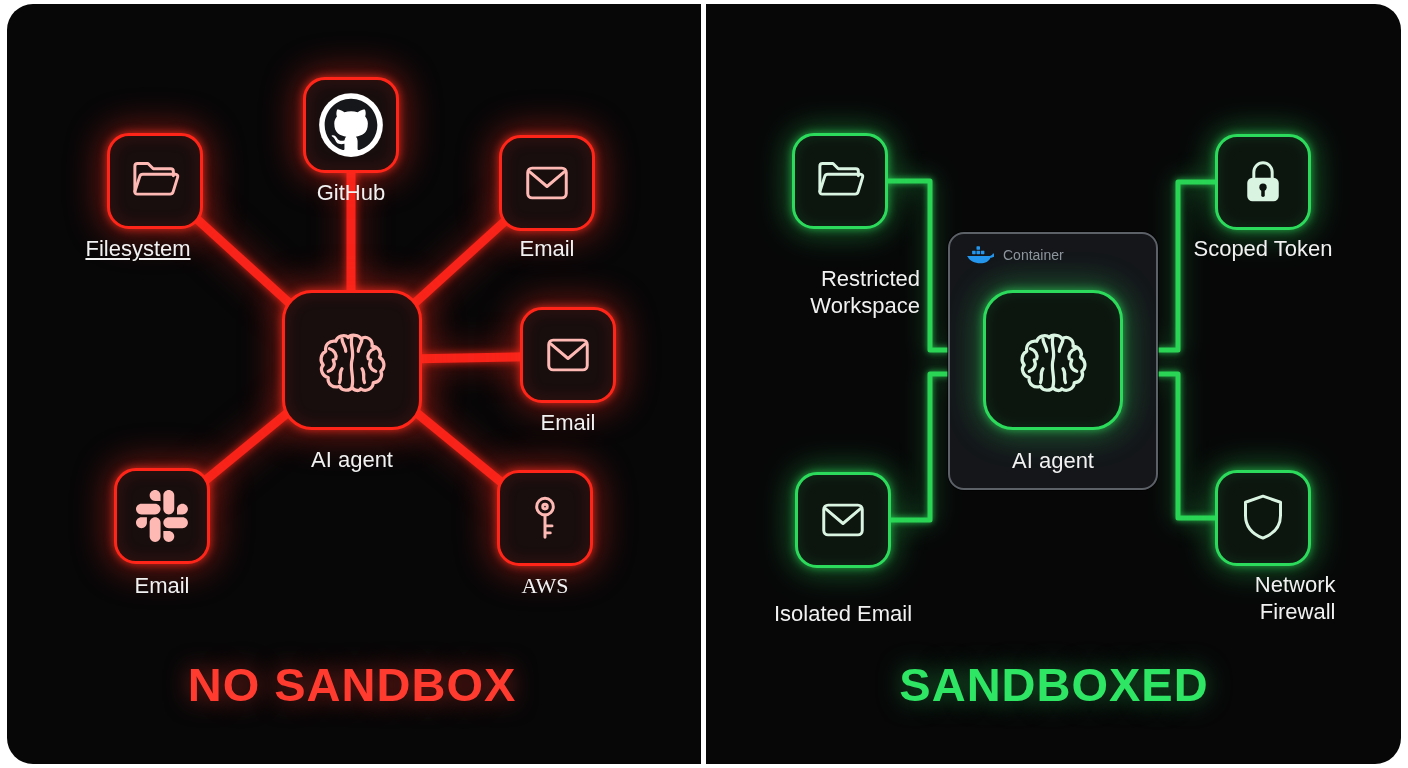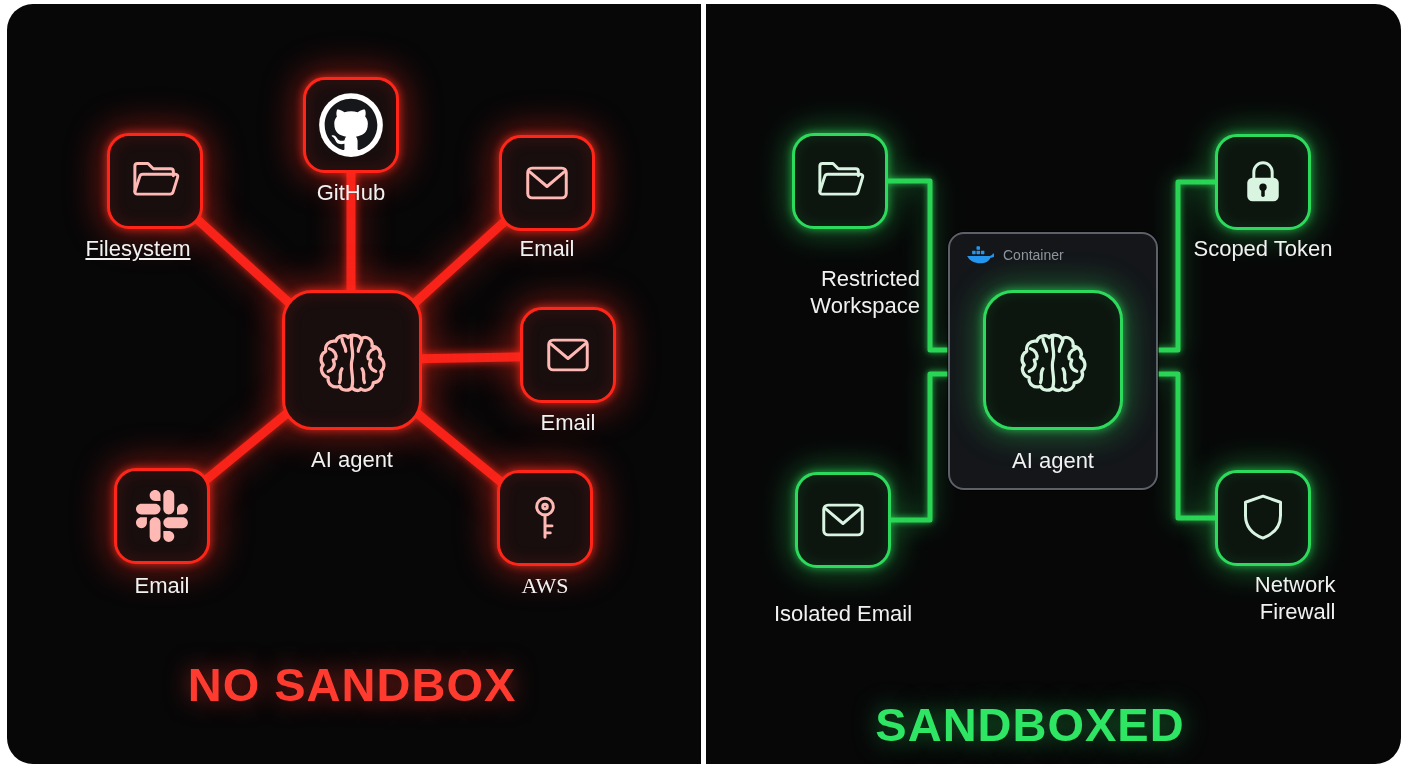--- a/index.html
+++ b/index.html
@@ -192,16 +192,16 @@
   </div>
   <div class="nlabel" style="left:843px;top:572px;margin-top:29px;">Isolated Email</div>
 
   <div class="node green" style="left:1215px;top:470px;">
     <svg width="56" height="56" viewBox="0 0 64 64">
       <path class="stroke-r" stroke-width="3.4" d="M32 7l20 7v15c0 13-8.5 21.5-20 26C20.5 50.5 12 42 12 29V14z"></path>
     </svg>
   </div>
   <div class="nlabel" style="left:1263px;top:572px;">Network Firewall</div>
 
-  <div class="ptitle green" style="left:1030px;top:657px;margin-top:40px;">SANDBOXED</div>
+  <div class="ptitle green" style="left:1054px;top:657px;">SANDBOXED</div>
 
   <div class="divider"></div>
 </div>
 
 </body></html>

